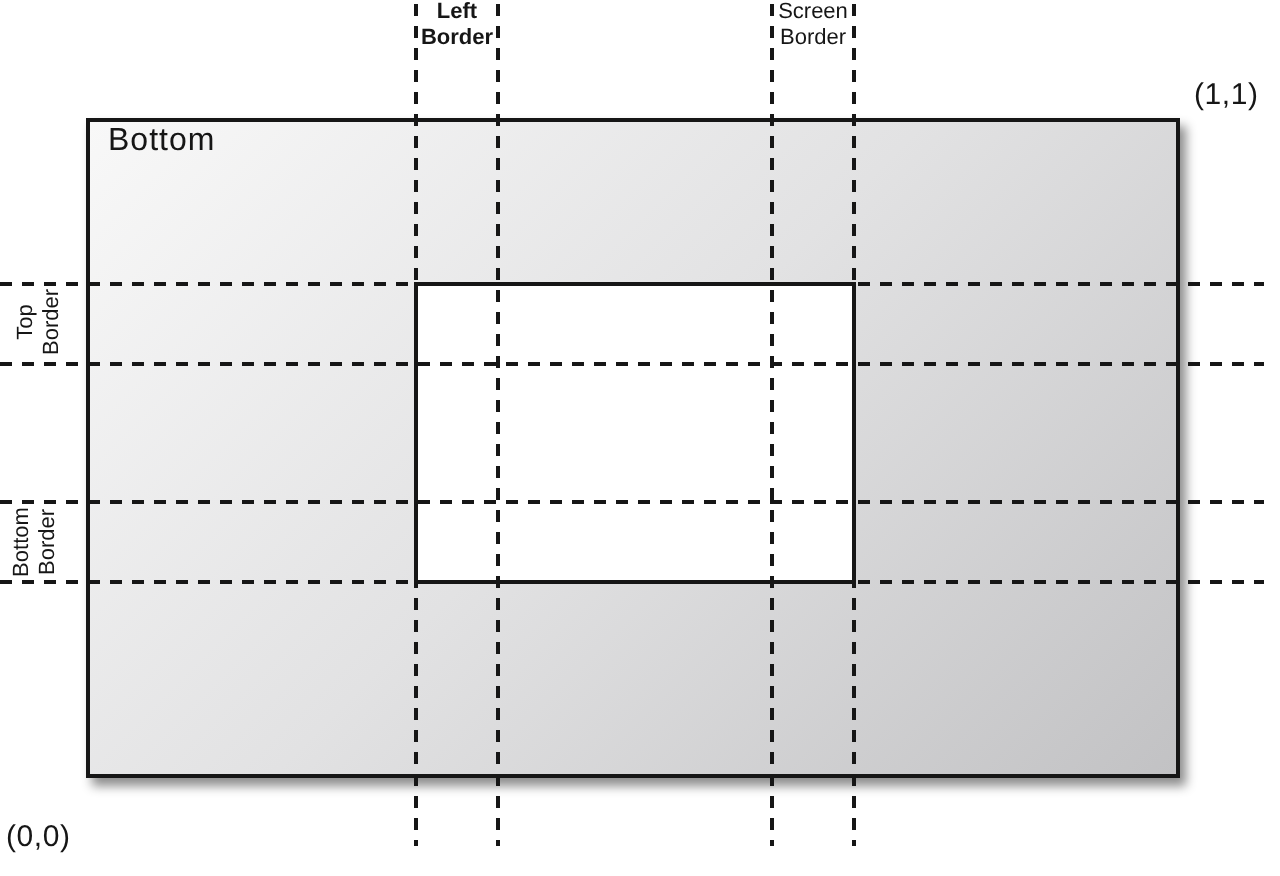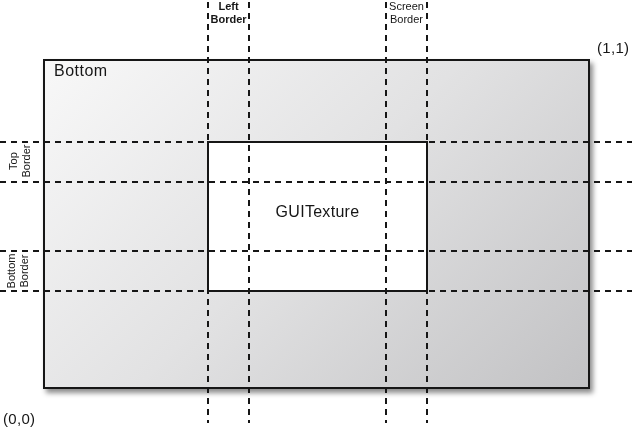--- a/index.html
+++ b/index.html
@@ -111,21 +111,20 @@
   <div class="hline h3"></div>
   <div class="hline h4"></div>
 
   <div class="vline v1"></div>
   <div class="vline v2"></div>
   <div class="vline v3"></div>
   <div class="vline v4"></div>
 
   <div class="label screen-label">Bottom</div>
 
-  <div class="label texture-label">GUITexture</div>
 
   <div class="label coord coord-top-right">(1,1)</div>
 
   <div class="label coord coord-bottom-left">(0,0)</div>
 
   <div class="label border-marker marker-left">
     <div>Left</div>
     <div>Border</div>
   </div>
 

